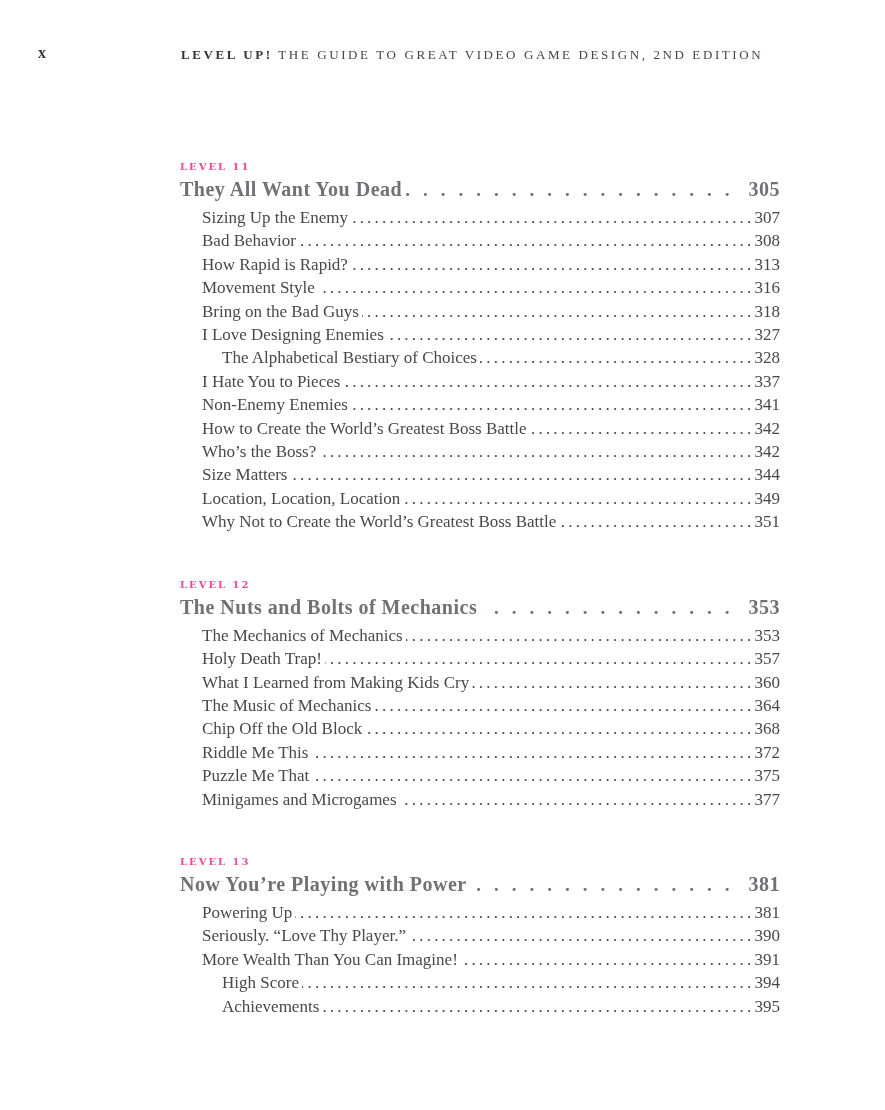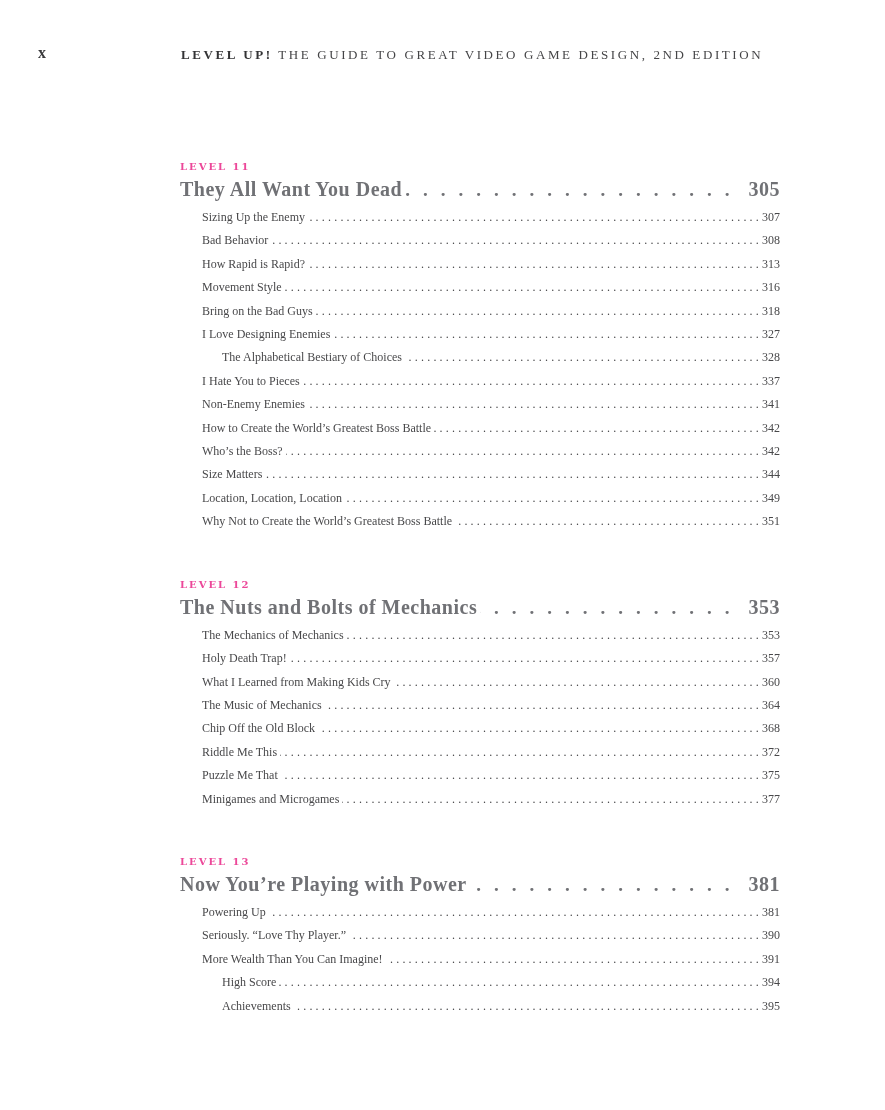--- a/index.html
+++ b/index.html
@@ -86,21 +86,21 @@
   .chapter-page {
     flex: 0 0 auto;
     margin-left: 6px;
   }
 
   .entries {
     margin-left: 22px;
     margin-top: 3px;
   }
   .entry {
-    font-size: 12px;
+    font-size: 17px;
     line-height: 23.4px;
     color: #48484a;
   }
   .entry.sub { padding-left: 20px; }
   .entry-title { white-space: nowrap; }
   .entry-dots::after {
     content: "...............................................................................................................................";
     letter-spacing: 3.2px;
   }
   .entry-page { flex: 0 0 auto; }

